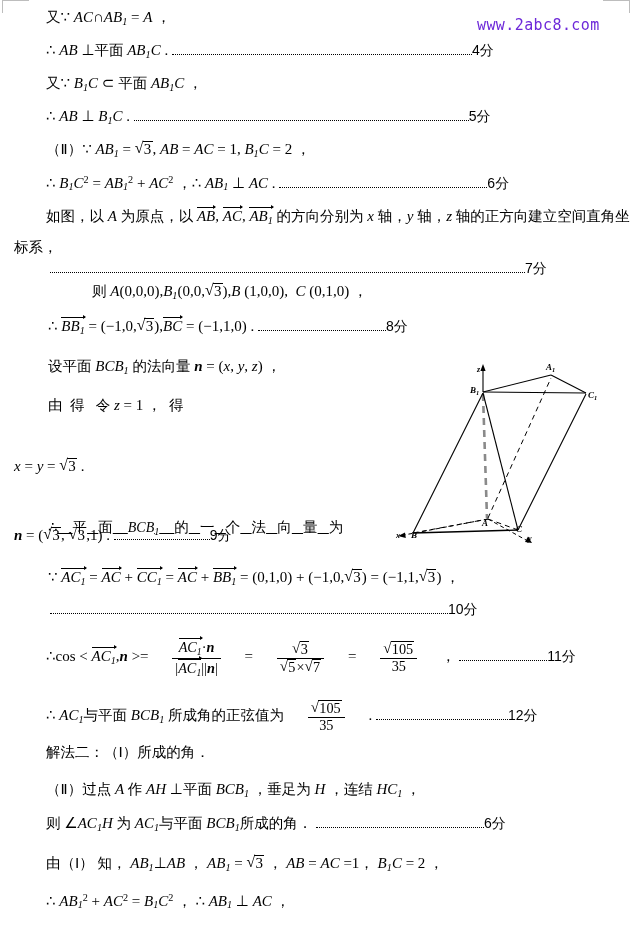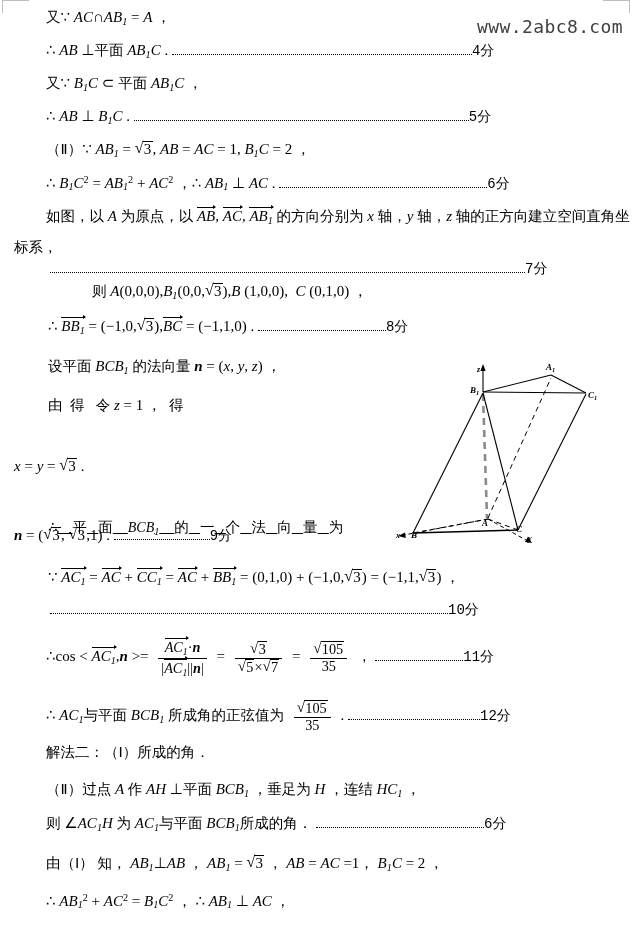--- a/index.html
+++ b/index.html
@@ -26,23 +26,23 @@
   }
   .corner-mark.tl { left: 2px;  top: 0px; border-right: none; }
   .corner-mark.tr { right: 2px; top: 0px; border-left: none; }
 
   
   .watermark {
     position: absolute;
     left: 477px;
     top: 16px;
     font-family: "DejaVu Sans Mono", monospace;
-    font-size: 18px;
+    font-size: 15px;
     letter-spacing: 0.4px;
-    color: #404040;
+    color: #6d28d9;
     white-space: nowrap;
   }
 
   
   .doc {
     position: absolute;
     left: 0; top: 0;
     width: 632px;
   }
   .line {
@@ -66,21 +66,21 @@
     height: 1em;
     position: relative;
   }
   .leader::before {
     content: "";
     position: absolute;
     left: 0; right: 0;
     top: 0.66em;
     border-bottom: 1px dotted #000;
   }
-  .score { font-family: Liberation Mono, monospace; font-size: 14px; }
+  .score { font-family: Liberation Sans, sans-serif; font-size: 14px; }
 
   
   .sqrt { display: inline-block; position: relative; padding-left: 0.52em; }
   .sqrt::before {
     content: "\221A";
     position: absolute;
     left: 0; top: -0.07em;
     font-size: 1.05em;
   }
   .sqrt > .rad {
@@ -108,21 +108,21 @@
     border-bottom: 2.1px solid transparent;
   }
 
   
   .frac {
     display: inline-block;
     vertical-align: middle;
     text-align: center;
     font-size: 0.95em;
     line-height: 1.12;
-    margin: 0 6px;
+    margin: 0 20px;
   }
   .frac > .num { display: block; border-bottom: 1px solid #000; padding: 0 3px; }
   .frac > .den { display: block; padding: 0 3px; }
 
   
   .system {
     display: inline-block;
     vertical-align: middle;
     position: relative;
     padding-left: 9px;

